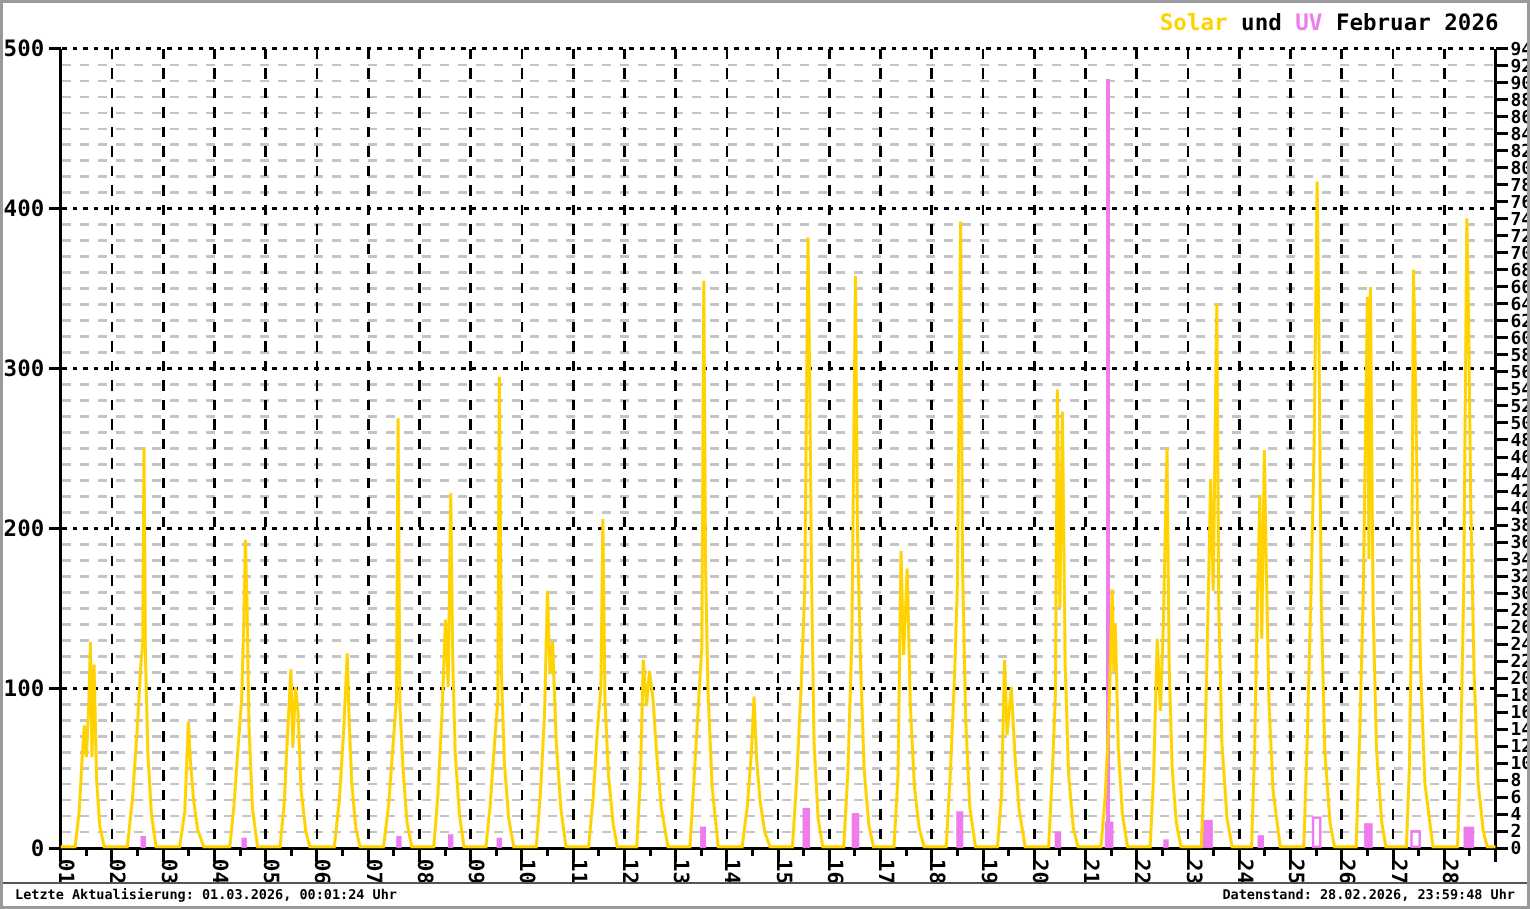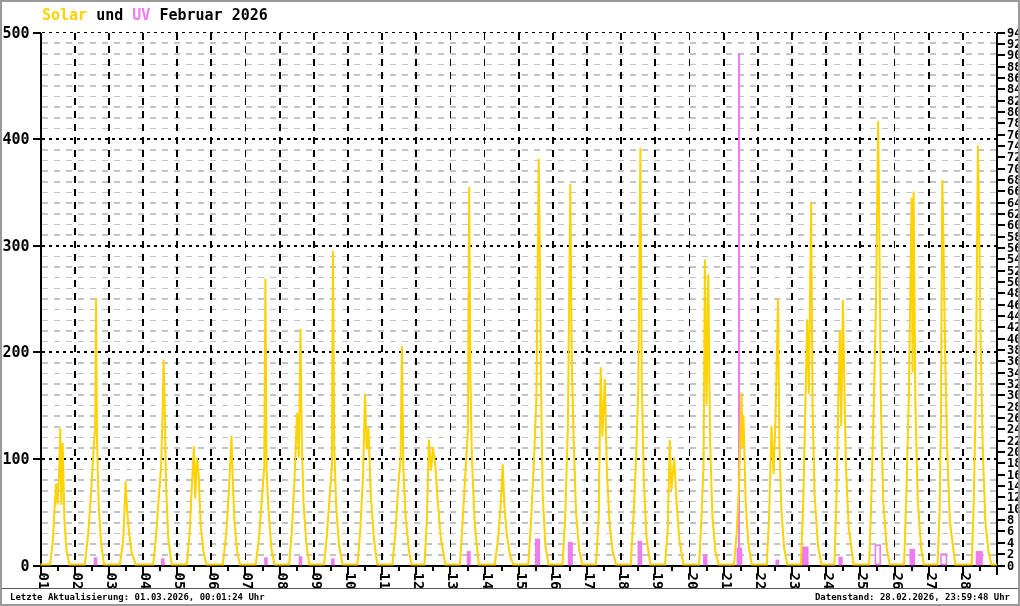--- a/index.html
+++ b/index.html
@@ -3,21 +3,21 @@
 <meta charset="utf-8">
 <style>
   html,body{margin:0;padding:0;background:#fff;}
   .stage{
     position:relative;width:1020px;height:606px;background:#ffffff;
     box-sizing:border-box;border:2px solid #9a9a9a;overflow:hidden;
     font-family:"DejaVu Sans Mono","Liberation Mono",monospace;
   }
   .stage svg{position:absolute;left:0;top:0;}
   .chart-title{
-    position:absolute;left:40px;top:4px;width:957px;text-align:left;
+    position:absolute;left:40px;top:4px;width:957px;text-align:right;
     font-size:15px;font-weight:bold;letter-spacing:0px;color:#000;white-space:pre;
   }
   .footer-line{
     position:absolute;top:590px;font-size:9px;font-weight:bold;color:#000;white-space:pre;
   }
   .footer-left{left:8px;}
   .footer-right{right:8px;text-align:left;}
 </style>
 </head>
 <body>

